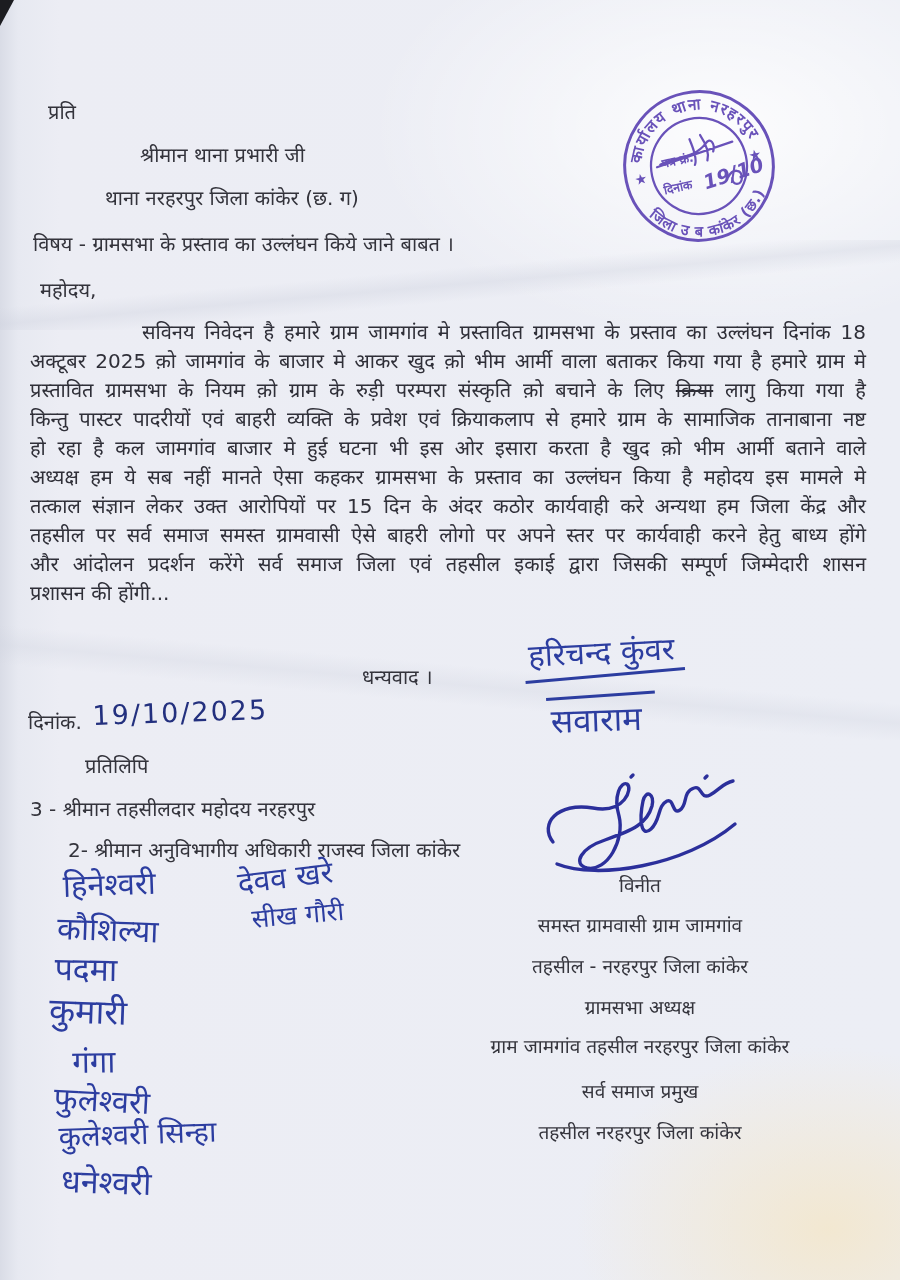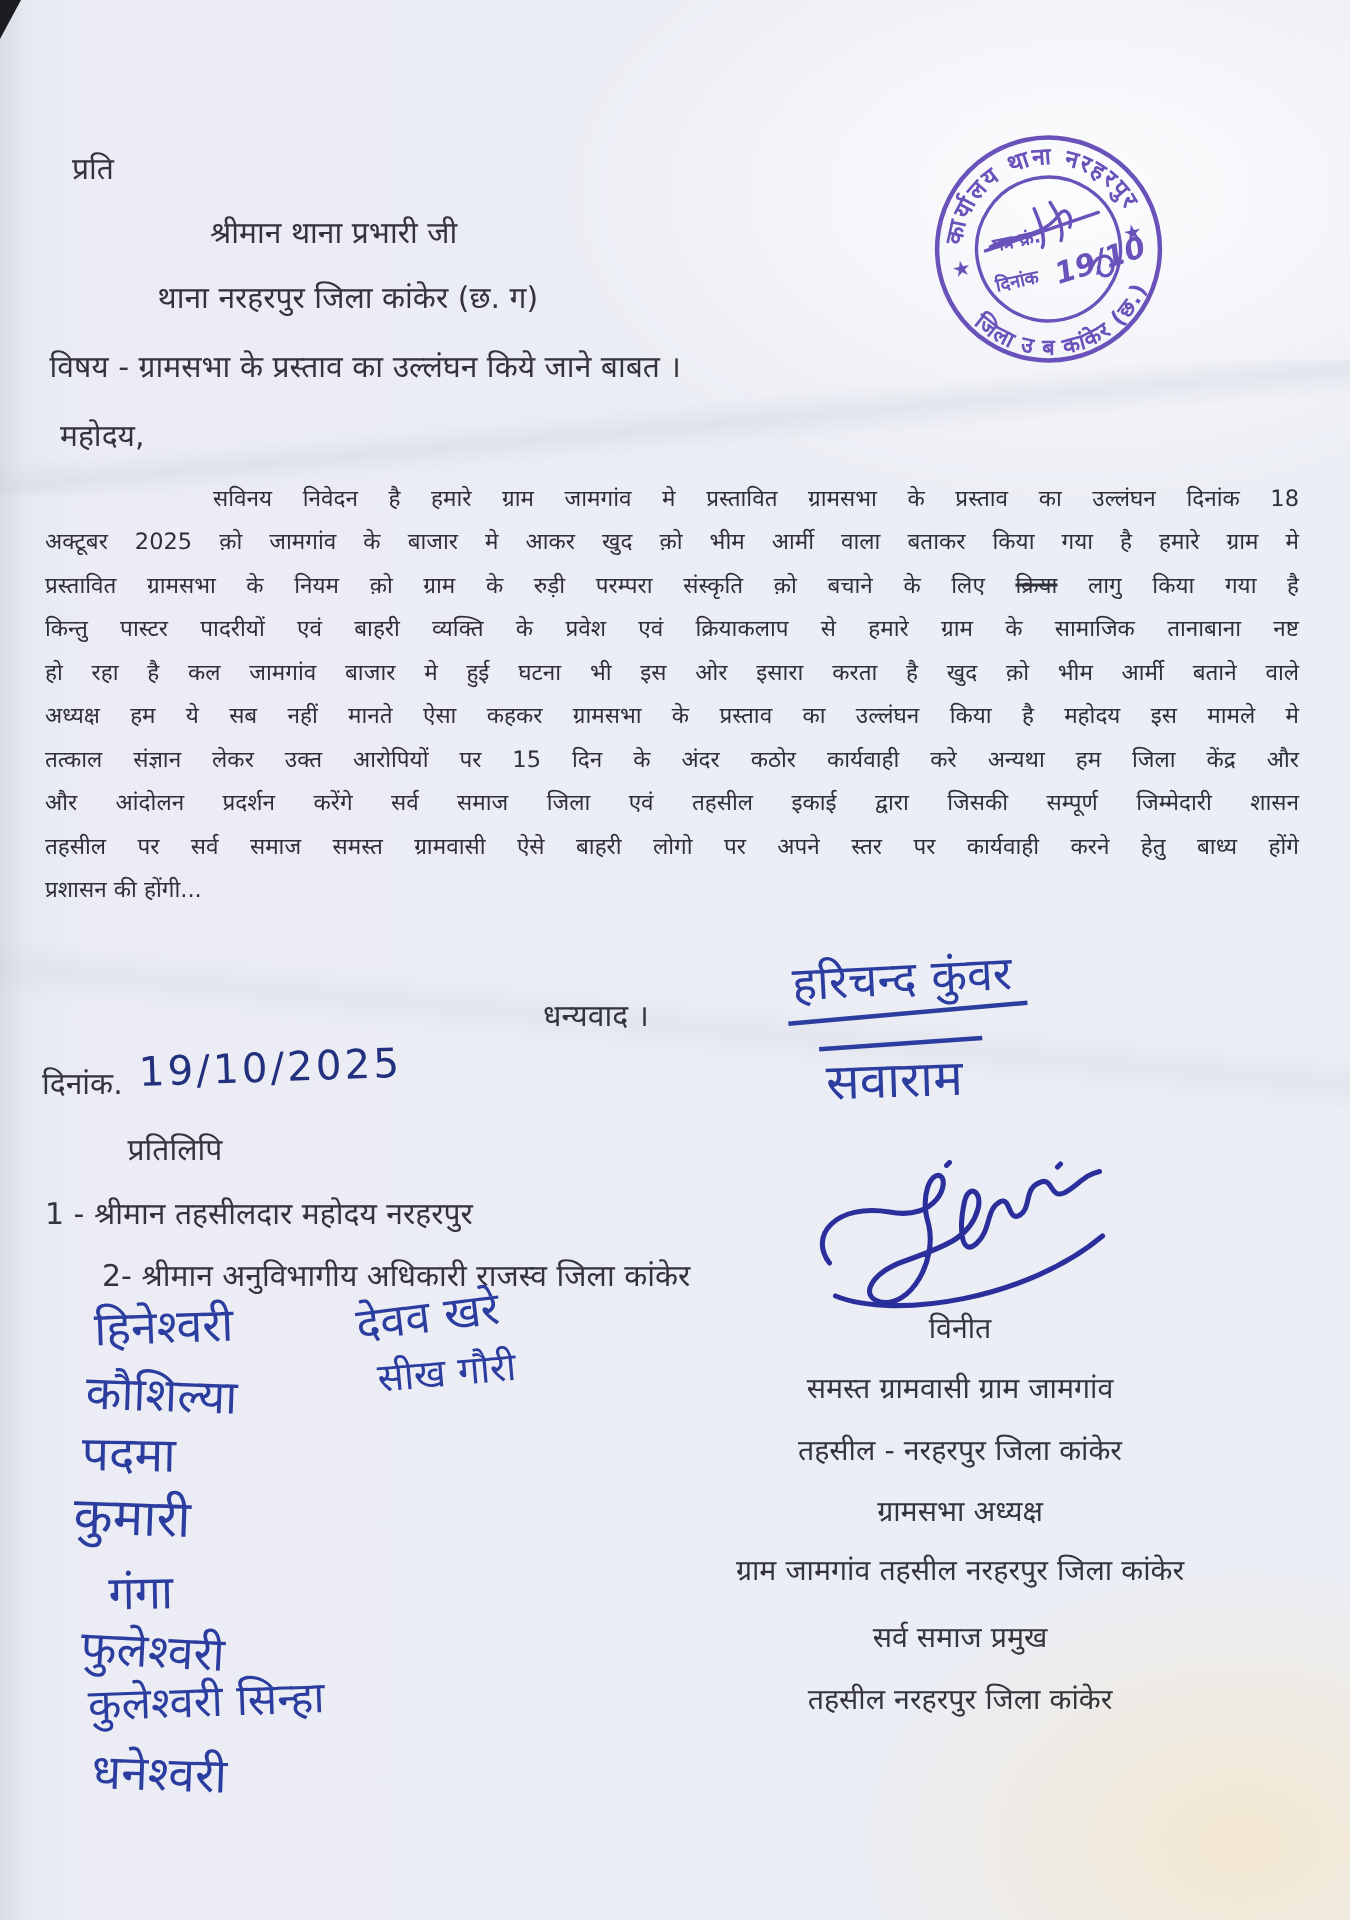--- a/index.html
+++ b/index.html
@@ -15,21 +15,21 @@
   }
   .crease1 { position:absolute; left:0; top:240px; width:900px; height:90px; pointer-events:none;
     background:linear-gradient(175deg, rgba(255,255,255,0) 40%, rgba(203,207,220,.35) 50%, rgba(255,255,255,0) 60%); }
   .crease2 { position:absolute; left:0; top:620px; width:900px; height:120px; pointer-events:none;
     background:linear-gradient(185deg, rgba(255,255,255,0) 42%, rgba(206,210,222,.3) 52%, rgba(255,255,255,0) 62%); }
   .corner-shadow { position:absolute; left:0; top:0; width:14px; height:26px; background:#1c1c20;
     clip-path:polygon(0 0, 100% 0, 0 100%); }
   .txt { position:absolute; color:#33333b; font-size:20px; white-space:nowrap; }
   .bodywrap { position:absolute; left:30px; top:318px; width:836px; }
   .bodyline {
-    height:29px; line-height:29px; font-size:15px; color:#2f2f38;
+    height:29px; line-height:29px; font-size:20px; color:#2f2f38;
     text-align:justify; text-align-last:justify; text-justify:inter-word; white-space:nowrap;
   }
   .bodyline.first { text-indent:112px; }
   .bodyline.last { text-align-last:left; }
   .struck { text-decoration:line-through; text-decoration-thickness:2px; }
   .hand { position:absolute; color:#2c3da0; white-space:nowrap; transform-origin:left top; }
   .closing-line { position:absolute; left:420px; width:440px; text-align:center; color:#34343c; font-size:19px; white-space:nowrap; }
   .stamp { position:absolute; left:603px; top:72px; width:192px; height:188px; transform:rotate(-12deg); opacity:.93; }
   .sig-underline::after { content:""; position:absolute; left:-4px; right:-10px; bottom:-4px; height:2.5px; background:#2c3da0; transform:rotate(-2deg); }
   .sig-overline::before { content:""; position:absolute; left:-4px; right:-14px; top:-2px; height:2.5px; background:#2c3da0; transform:rotate(-2deg); }
@@ -75,33 +75,33 @@
   </svg>
 
   <div class="bodywrap">
     <div class="bodyline first">सविनय निवेदन है हमारे ग्राम जामगांव मे प्रस्तावित ग्रामसभा के प्रस्ताव का उल्लंघन दिनांक 18</div>
     <div class="bodyline">अक्टूबर 2025 क़ो जामगांव के बाजार मे आकर खुद क़ो भीम आर्मी वाला बताकर किया गया है हमारे ग्राम मे</div>
     <div class="bodyline"><span>प्रस्तावित ग्रामसभा के नियम क़ो ग्राम के रुड़ी परम्परा संस्कृति क़ो बचाने के लिए </span><span class="struck">क्रिया</span><span> लागु किया गया है</span></div>
     <div class="bodyline">किन्तु पास्टर पादरीयों एवं बाहरी व्यक्ति के प्रवेश एवं क्रियाकलाप से हमारे ग्राम के सामाजिक तानाबाना नष्ट</div>
     <div class="bodyline">हो रहा है कल जामगांव बाजार मे हुई घटना भी इस ओर इसारा करता है खुद क़ो भीम आर्मी बताने वाले</div>
     <div class="bodyline">अध्यक्ष हम ये सब नहीं मानते ऐसा कहकर ग्रामसभा के प्रस्ताव का उल्लंघन किया है महोदय इस मामले मे</div>
     <div class="bodyline">तत्काल संज्ञान लेकर उक्त आरोपियों पर 15 दिन के अंदर कठोर कार्यवाही करे अन्यथा हम जिला केंद्र और</div>
+    <div class="bodyline">तहसील पर सर्व समाज समस्त ग्रामवासी ऐसे बाहरी लोगो पर अपने स्तर पर कार्यवाही करने हेतु बाध्य होंगे</div>
     <div class="bodyline">और आंदोलन प्रदर्शन करेंगे सर्व समाज जिला एवं तहसील इकाई द्वारा जिसकी सम्पूर्ण जिम्मेदारी शासन</div>
-    <div class="bodyline">तहसील पर सर्व समाज समस्त ग्रामवासी ऐसे बाहरी लोगो पर अपने स्तर पर कार्यवाही करने हेतु बाध्य होंगे</div>
     <div class="bodyline last">प्रशासन की होंगी...</div>
   </div>
 
   <div class="txt" style="left:362px; top:663px;">धन्यवाद ।</div>
   <div class="hand sig-underline" style="left:527px; top:634px; font-size:31px; transform:rotate(-3deg);">हरिचन्द कुंवर</div>
   <div class="hand sig-overline" style="left:550px; top:698px; font-size:33px; transform:rotate(-2deg);">सवाराम</div>
 
   <div class="txt" style="left:28px; top:708px;">दिनांक.</div>
   <div class="hand" style="left:92px; top:700px; font-size:27px; color:#23307e; transform:rotate(-2deg); letter-spacing:2px;">19/10/2025</div>
   <div class="txt" style="left:85px; top:752px;">प्रतिलिपि</div>
-  <div class="txt" style="left:30px; top:795px;">1 - श्रीमान तहसीलदार महोदय नरहरपुर</div>
+  <div class="txt" style="left:30px; top:795px;">3 - श्रीमान तहसीलदार महोदय नरहरपुर</div>
   <div class="txt" style="left:28px; top:836px;margin-left:40px;">2- श्रीमान अनुविभागीय अधिकारी राजस्व जिला कांकेर</div>
 
   <svg class="cursig" viewBox="0 0 205 112">
     <path d="M18,70 C4,52 22,30 58,36 C90,42 98,16 92,12 C86,9 78,24 84,44 C90,68 72,100 52,96 C37,92 46,76 70,68 C98,58 112,52 117,34 C120,22 111,17 108,29 C104,48 106,66 116,57 C126,48 122,34 132,29 C139,26 137,43 145,38 C153,33 147,20 159,16 C167,13 165,28 175,23 C184,18 188,11 198,9"></path>
     <path d="M22,92 C62,108 150,94 200,52"></path>
     <path d="M96,5 L98,3 M170,6 L172,4"></path>
   </svg>
 
   <div class="hand" style="left:62px; top:864px; font-size:31px; transform:rotate(-2deg);">हिनेश्वरी</div>
   <div class="hand" style="left:235px; top:862px; font-size:30px; transform:rotate(-7deg);">देवव खरे</div>

